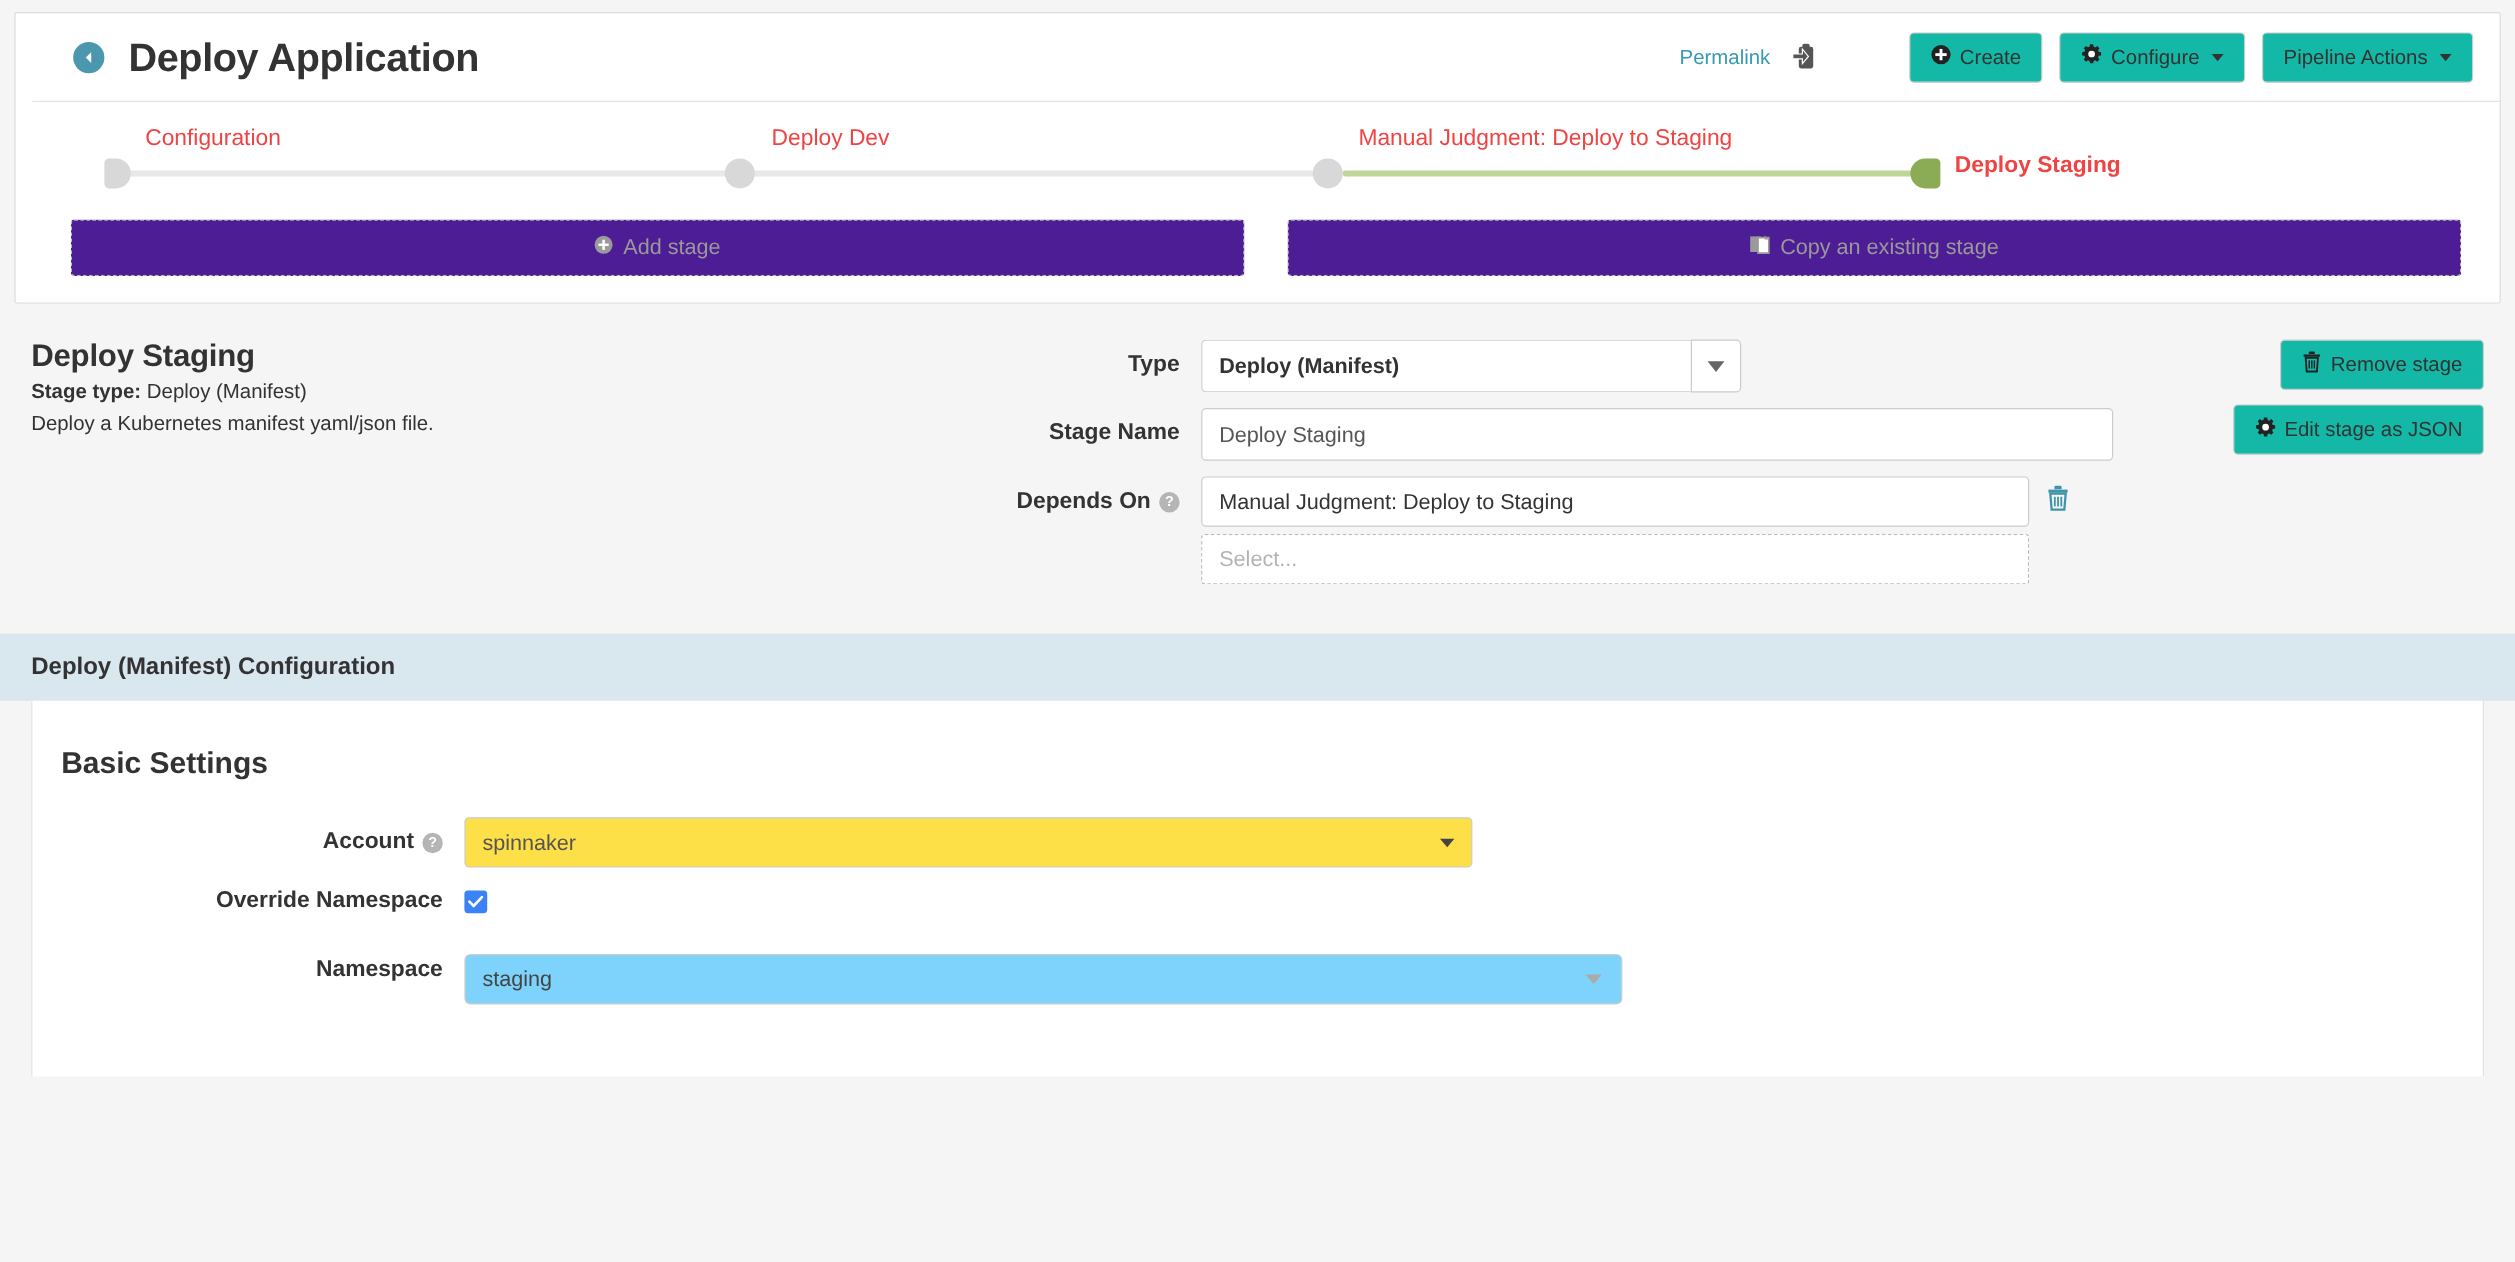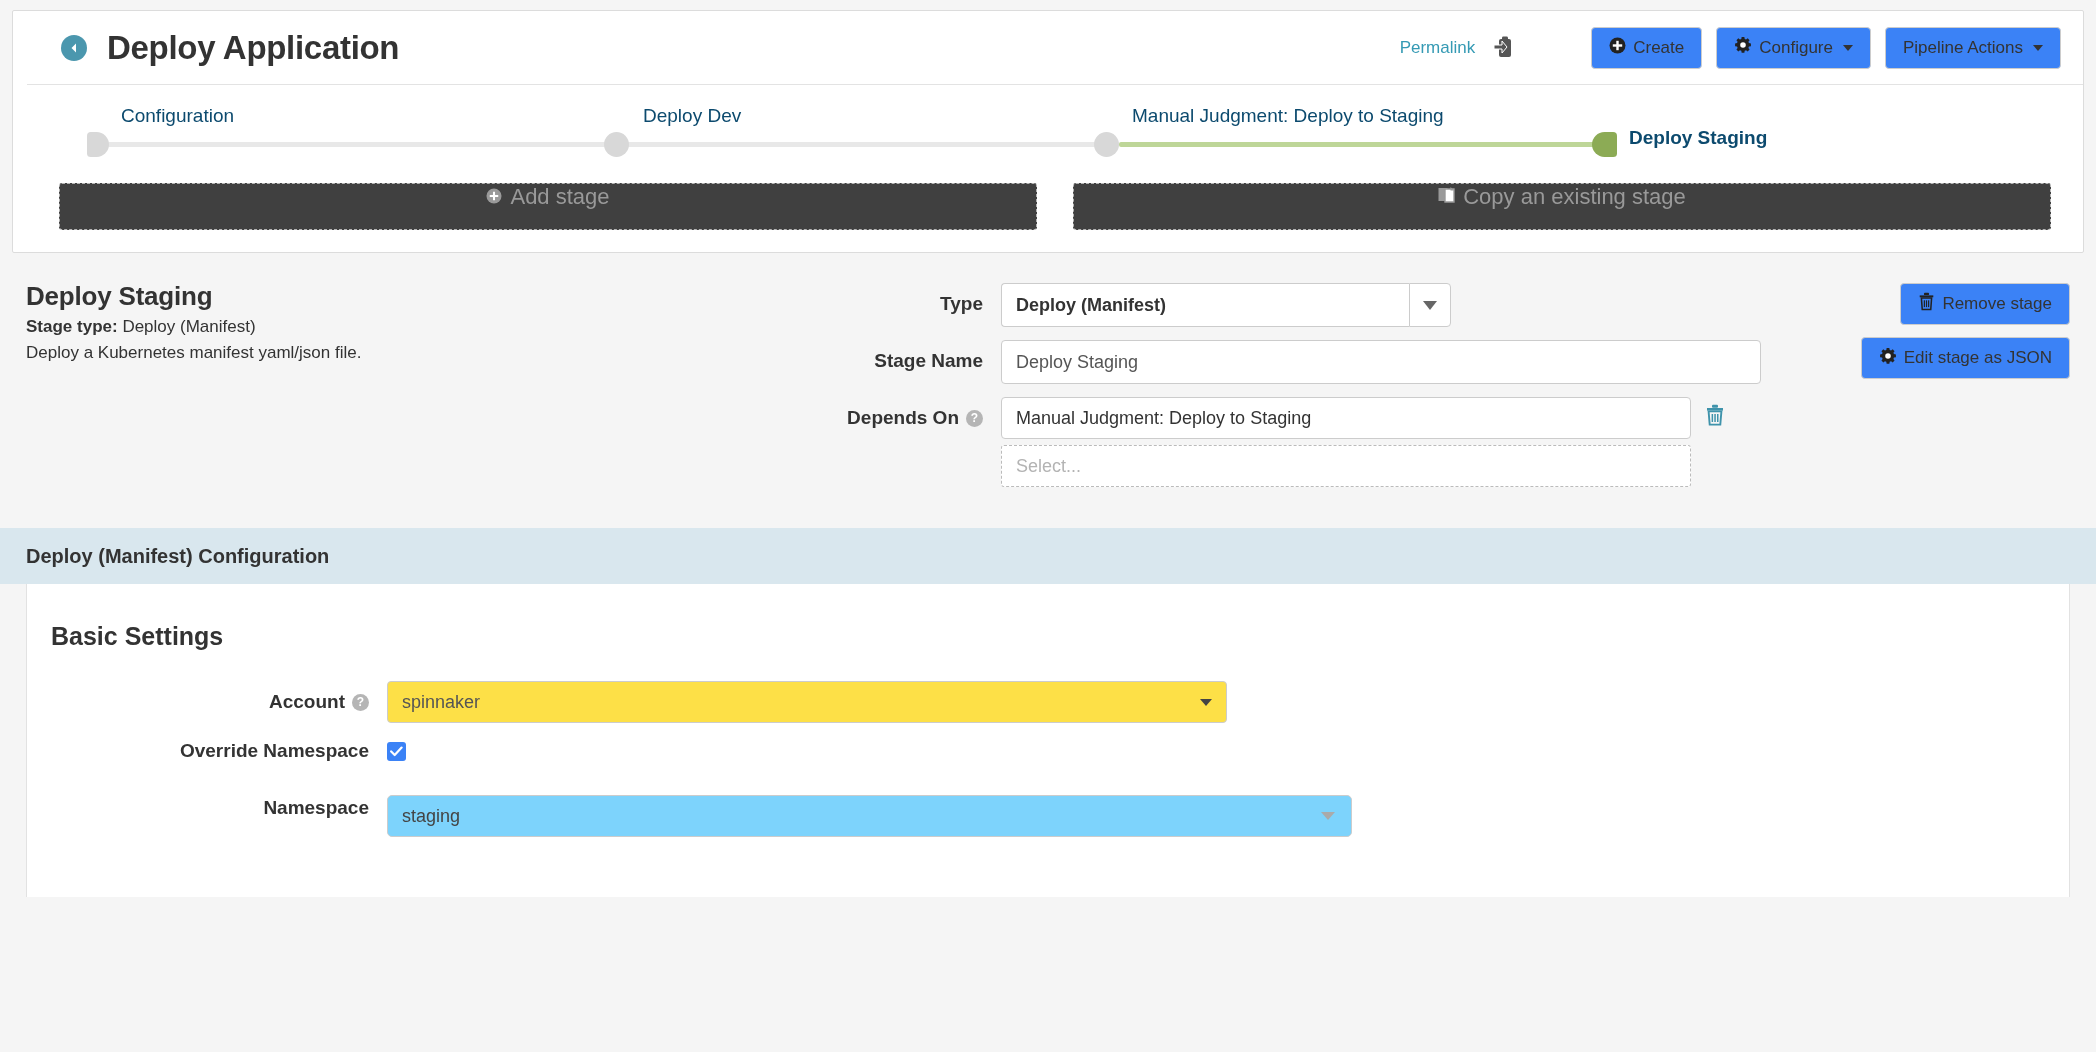--- a/index.html
+++ b/index.html
@@ -59,21 +59,21 @@
     cursor: pointer;
   }
   .clipboard-icon {
     margin: 0 62px 0 14px;
     cursor: pointer;
     display: flex; align-items: center;
   }
   .btn {
     height: 42px;
     padding: 0 17px;
-    background: #3b82f6;
+    background: #14b8a6;
     border: 1px solid #ccc;
     border-radius: 4px;
     font-family: "Liberation Sans", sans-serif;
     font-size: 17px;
     color: #333;
     display: inline-flex;
     align-items: center;
     gap: 7px;
     cursor: pointer;
     white-space: nowrap;
@@ -116,44 +116,45 @@
     border-radius: 4px 13px 13px 4px;
     width: 22px;
   }
   .node.active {
     background: #8cab55;
     border-radius: 13px 4px 4px 13px;
   }
   .node-label {
     position: absolute;
     font-size: 19px;
-    color: #0c4a6e;
+    color: #ef4444;
     white-space: nowrap;
     top: -6px;
     cursor: pointer;
   }
   .node-label.bold { font-weight: bold; top: 16px; }
 
   .stage-add-row {
     display: flex;
     gap: 36px;
     margin-top: 14px;
   }
   .dashed-box {
     flex: 1;
     height: 47px;
     border: 1px dashed #b6b6b6;
     border-radius: 3px;
     display: flex;
+    align-items: center;
     justify-content: center;
     gap: 8px;
     color: #999;
-    font-size: 22px;
-    cursor: pointer;
-    background: #404040;
+    font-size: 18px;
+    cursor: pointer;
+    background: #4c1d95;
   }
 
   
   .stage-detail {
     padding: 28px 26px 0 26px;
     display: flex;
     align-items: flex-start;
     min-height: 155px;
   }
   .stage-info { width: 620px; flex: 0 0 620px; }

